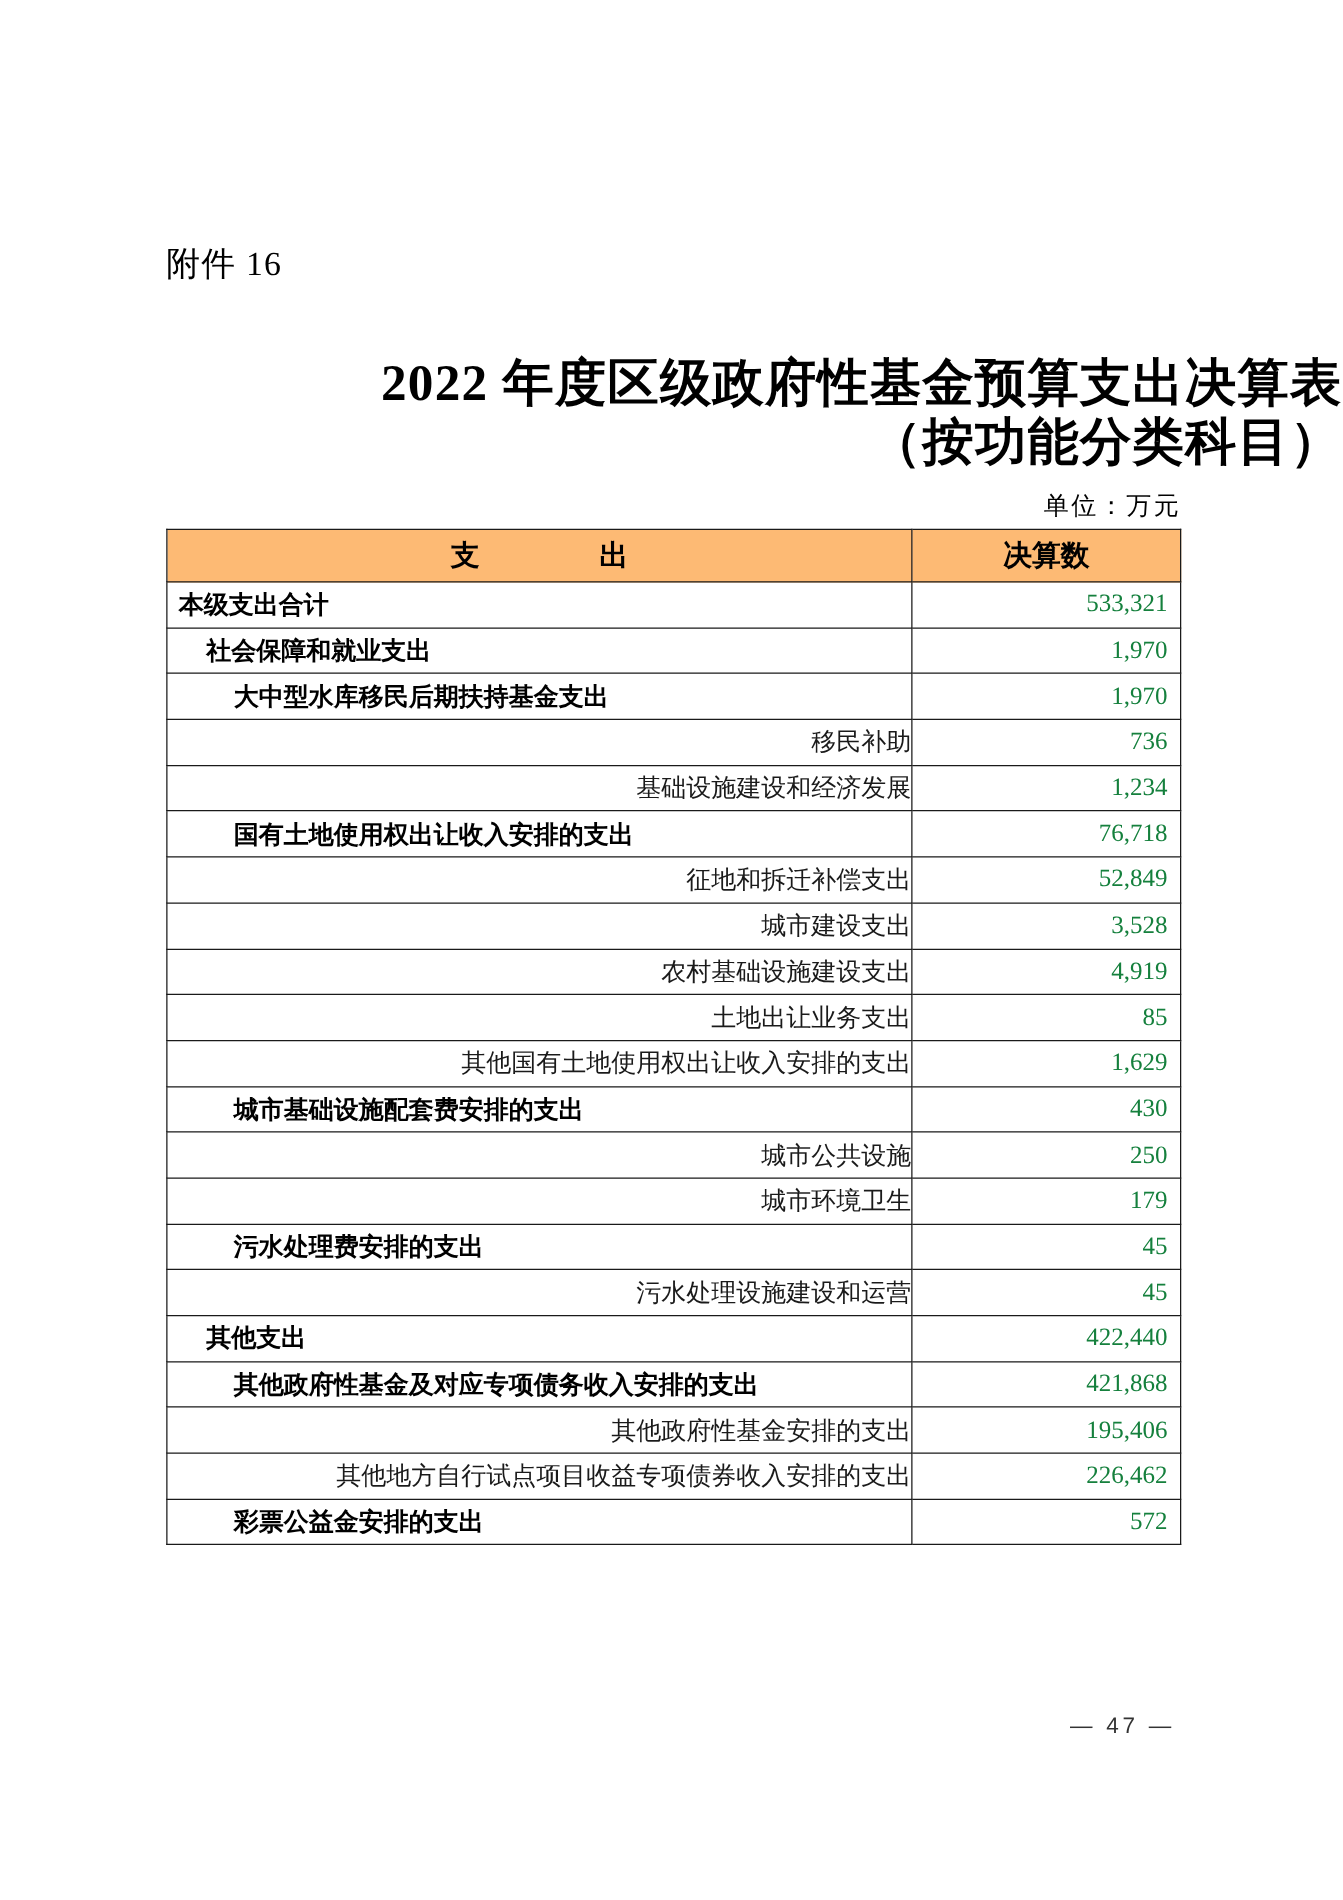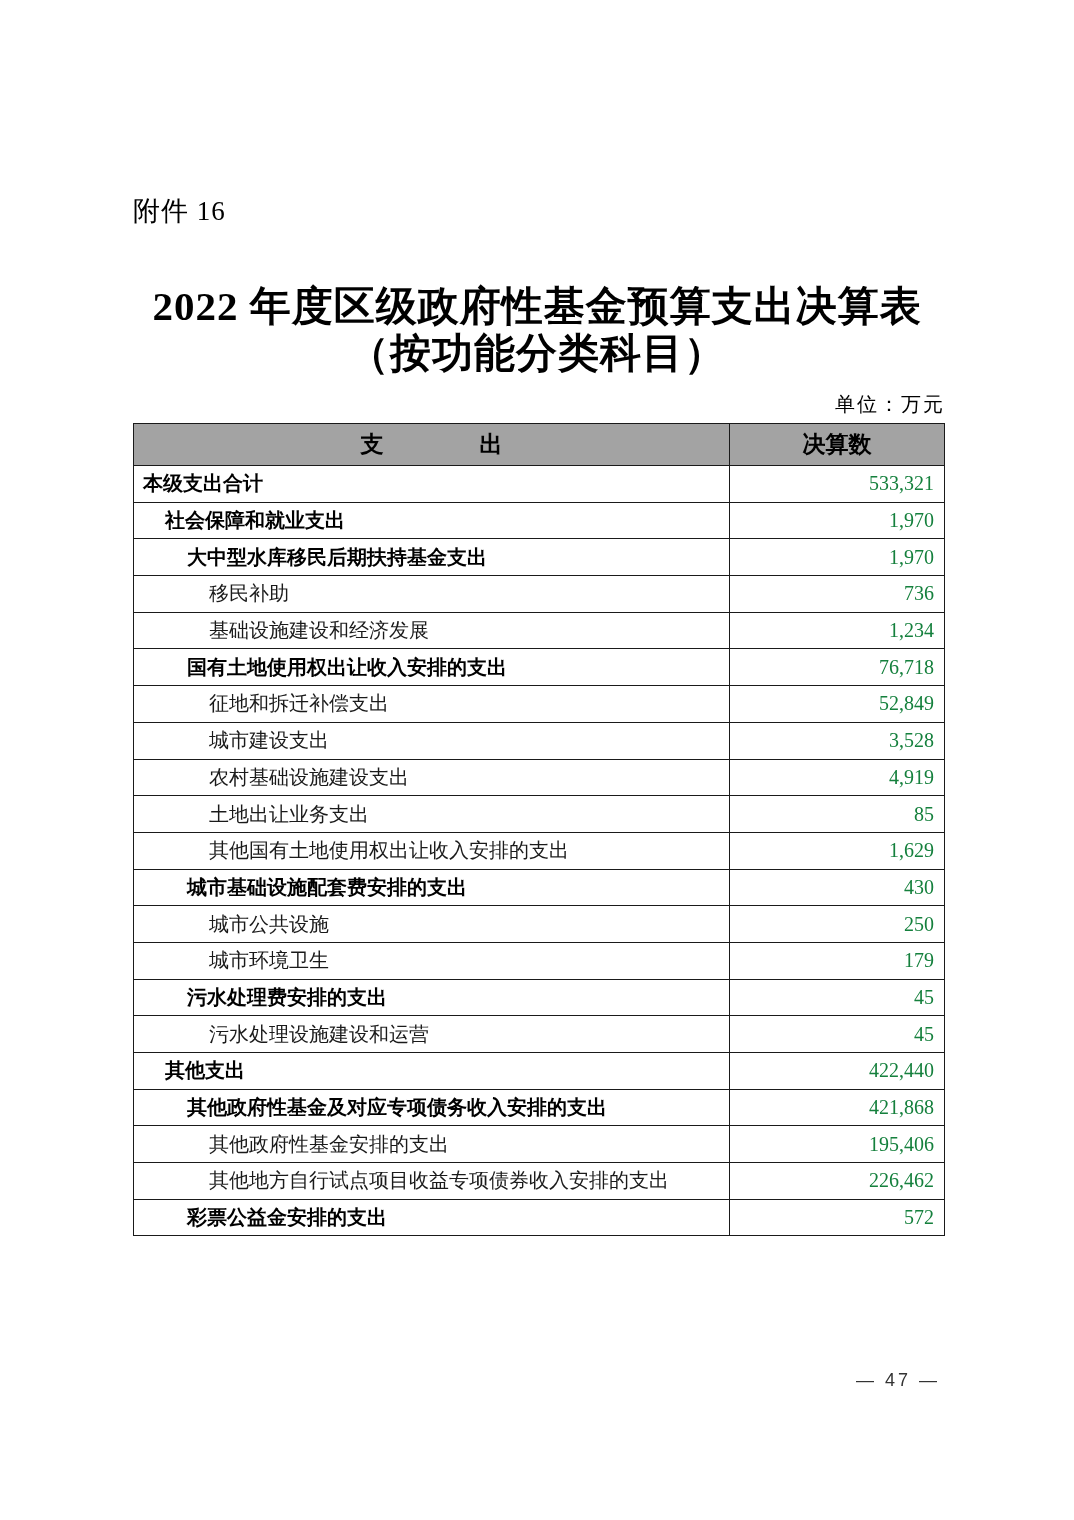--- a/index.html
+++ b/index.html
@@ -11,54 +11,54 @@
     font-family:"Liberation Serif","DejaVu Serif",serif;
     color:#000;
     overflow:hidden;
   }
   .attachment {
     position:absolute; left:133px; top:193px;
     font-size:27px; letter-spacing:1px;
   }
   .title-block {
     position:absolute; left:0; top:283px; width:100%;
-    text-align:center; font-weight:bold;
+    text-align:right; font-weight:bold;
     font-size:41px; line-height:47px; letter-spacing:1px;
   }
   .unit-note {
     position:absolute; right:129px; top:391px;
     font-size:20px; letter-spacing:2px;
   }
   table.budget {
     position:absolute; left:133px; top:423px;
     width:811px; border-collapse:collapse; table-layout:fixed;
   }
   table.budget col.c1 { width:596px; }
   table.budget col.c2 { width:215px; }
   table.budget th, table.budget td {
     border:1.5px solid #1a1a1a;
     vertical-align:middle;
   }
   table.budget th {
-    background:#a3a3a3; height:42px;
+    background:#fdba74; height:42px;
     font-size:23px; font-weight:bold;
     text-align:center;
     font-family:"Liberation Sans","DejaVu Sans",sans-serif;
   }
   th.expense-head .gap { display:inline-block; width:96px; }
   table.budget td { height:36.7px; font-size:20px; }
   td.lbl {
     font-family:"Liberation Sans","DejaVu Sans",sans-serif;
     color:#1a1a1a;
   }
   td.lbl.b { font-weight:bold; color:#000; }
   td.lbl.lv0 { padding-left:9px; }
   td.lbl.lv1 { padding-left:31px; }
   td.lbl.lv2 { padding-left:53px; }
-  td.lbl.lv3 { padding-left:75px; }
+  td.lbl.lv3 { padding-left:75px;text-align:right; }
   td.val {
     text-align:right; padding-right:10px;
     font-family:"Liberation Serif","DejaVu Serif",serif;
     font-size:21px; color:#15803d;
   }
   .page-number {
     position:absolute; top:1370px; right:134px;
     font-size:18px; color:#333; letter-spacing:3px;
     font-family:"Liberation Sans","DejaVu Sans",sans-serif;
   }

